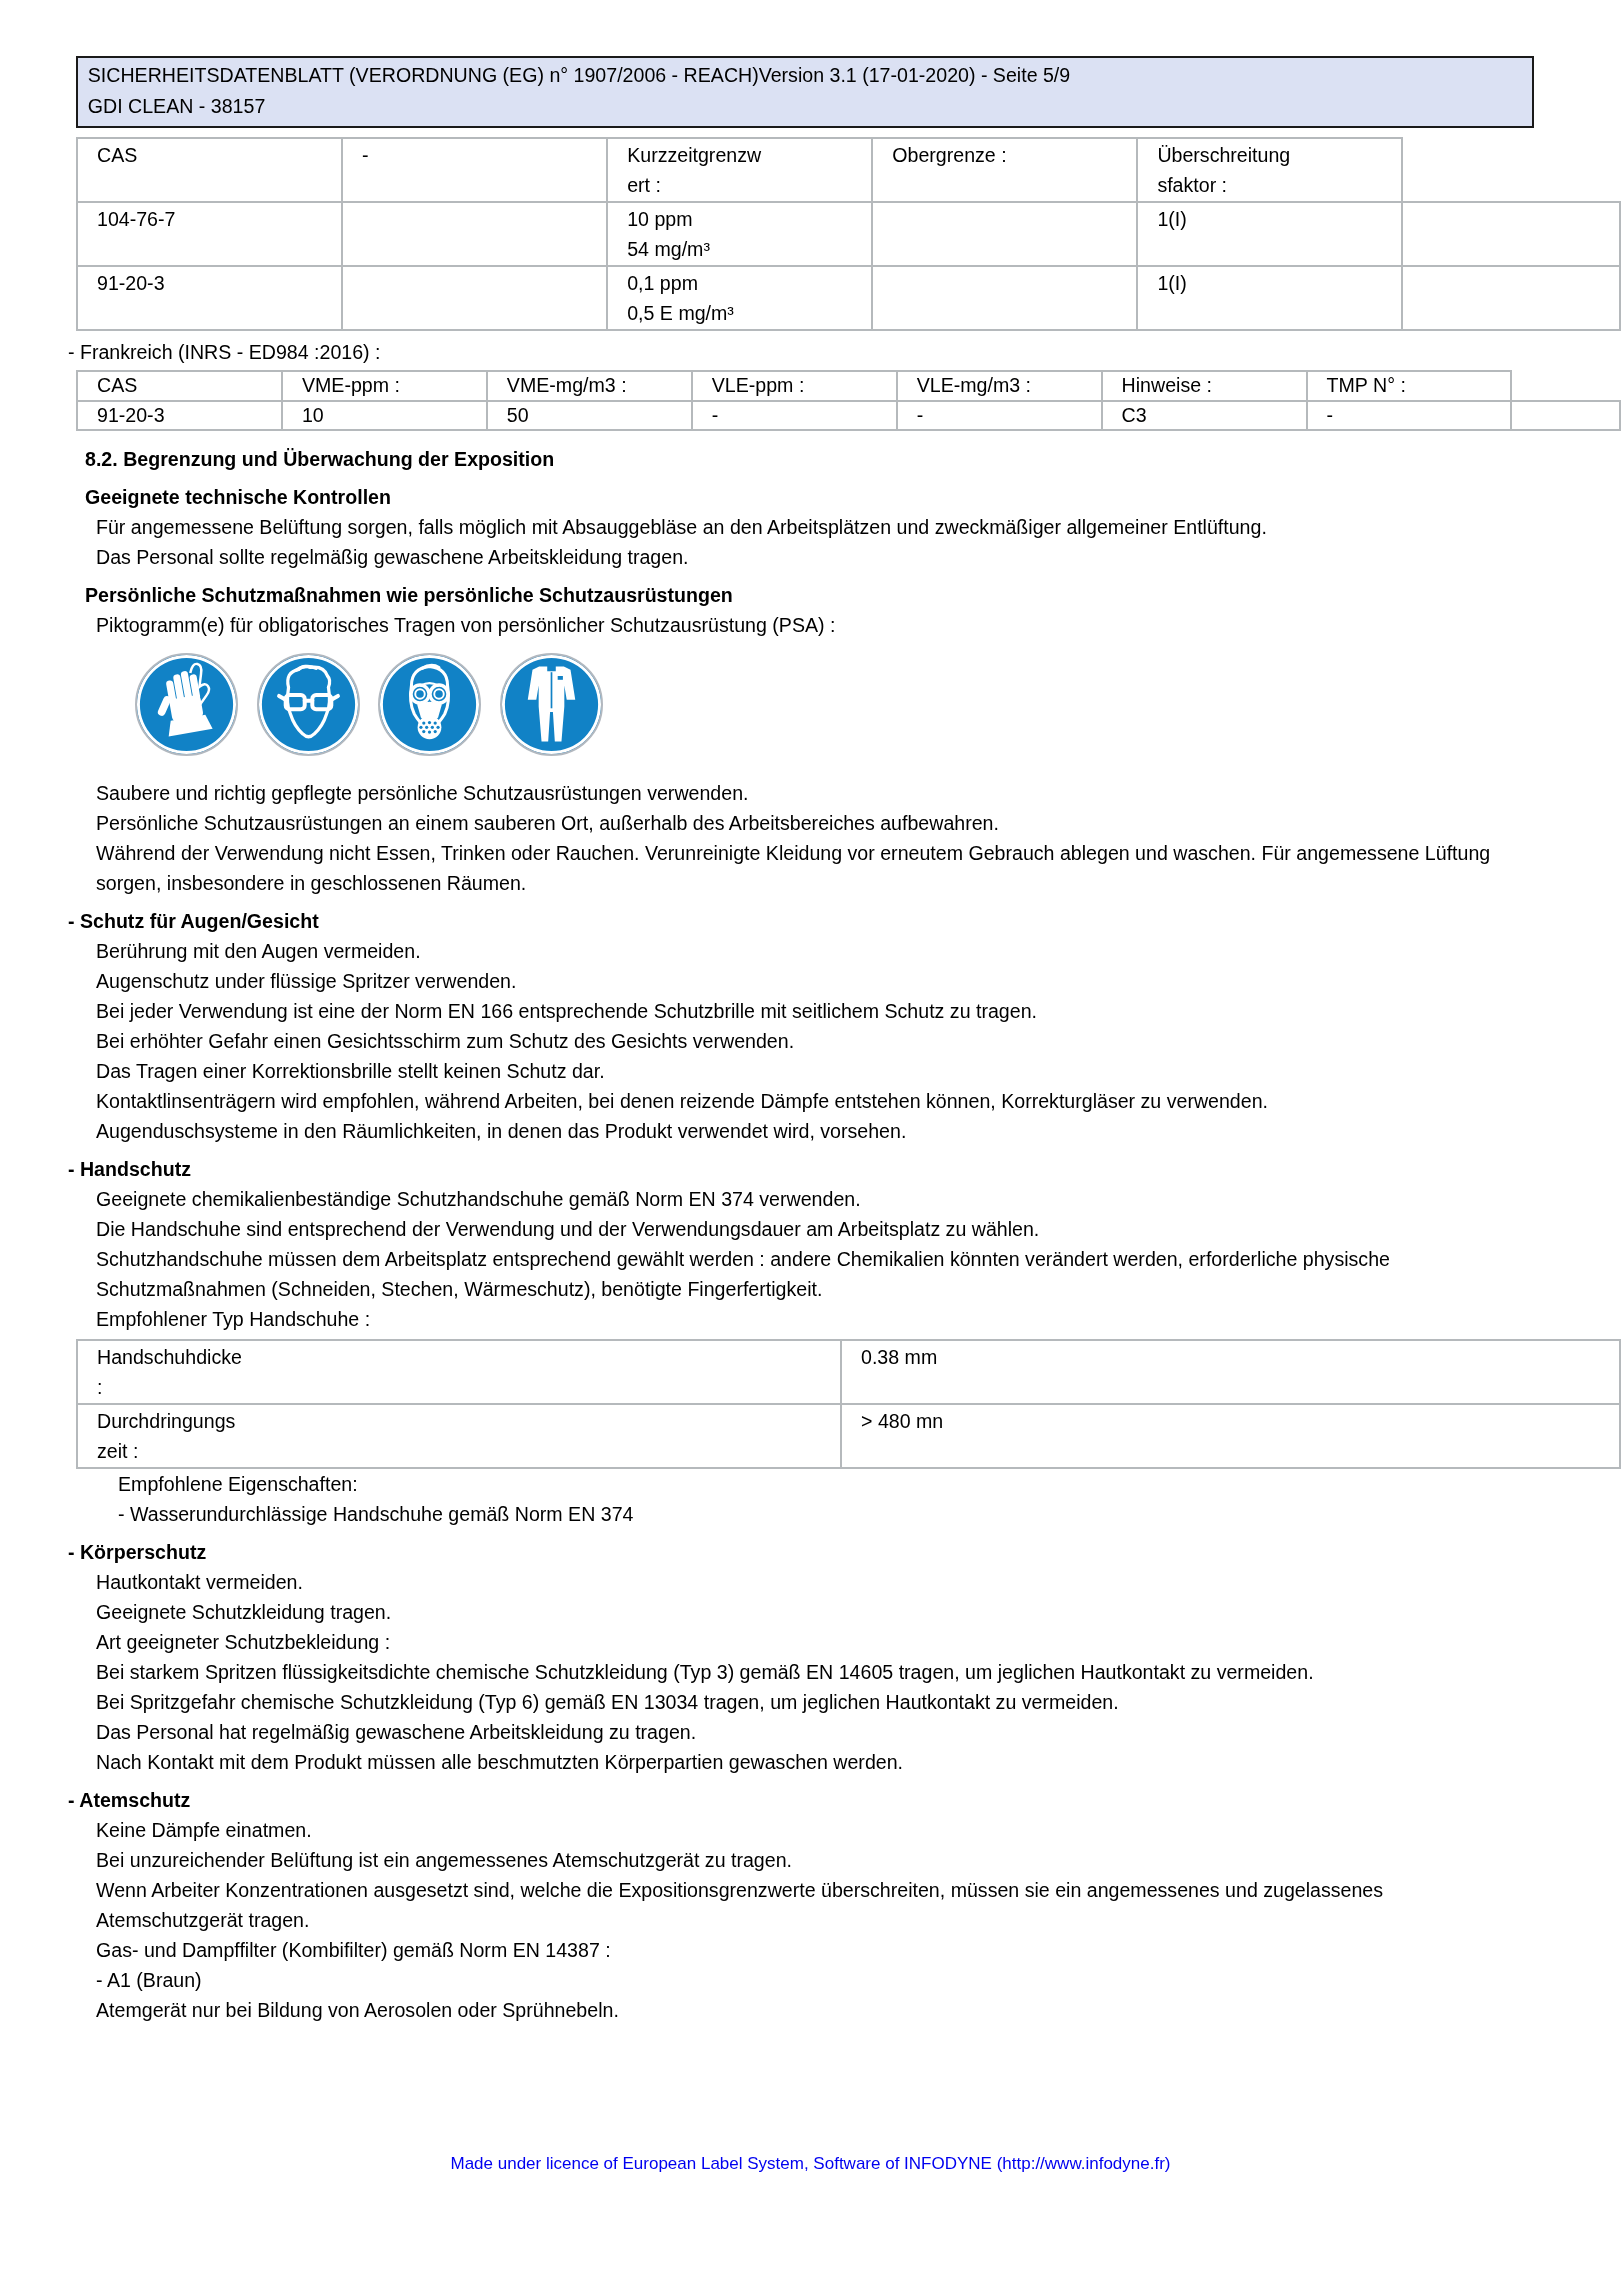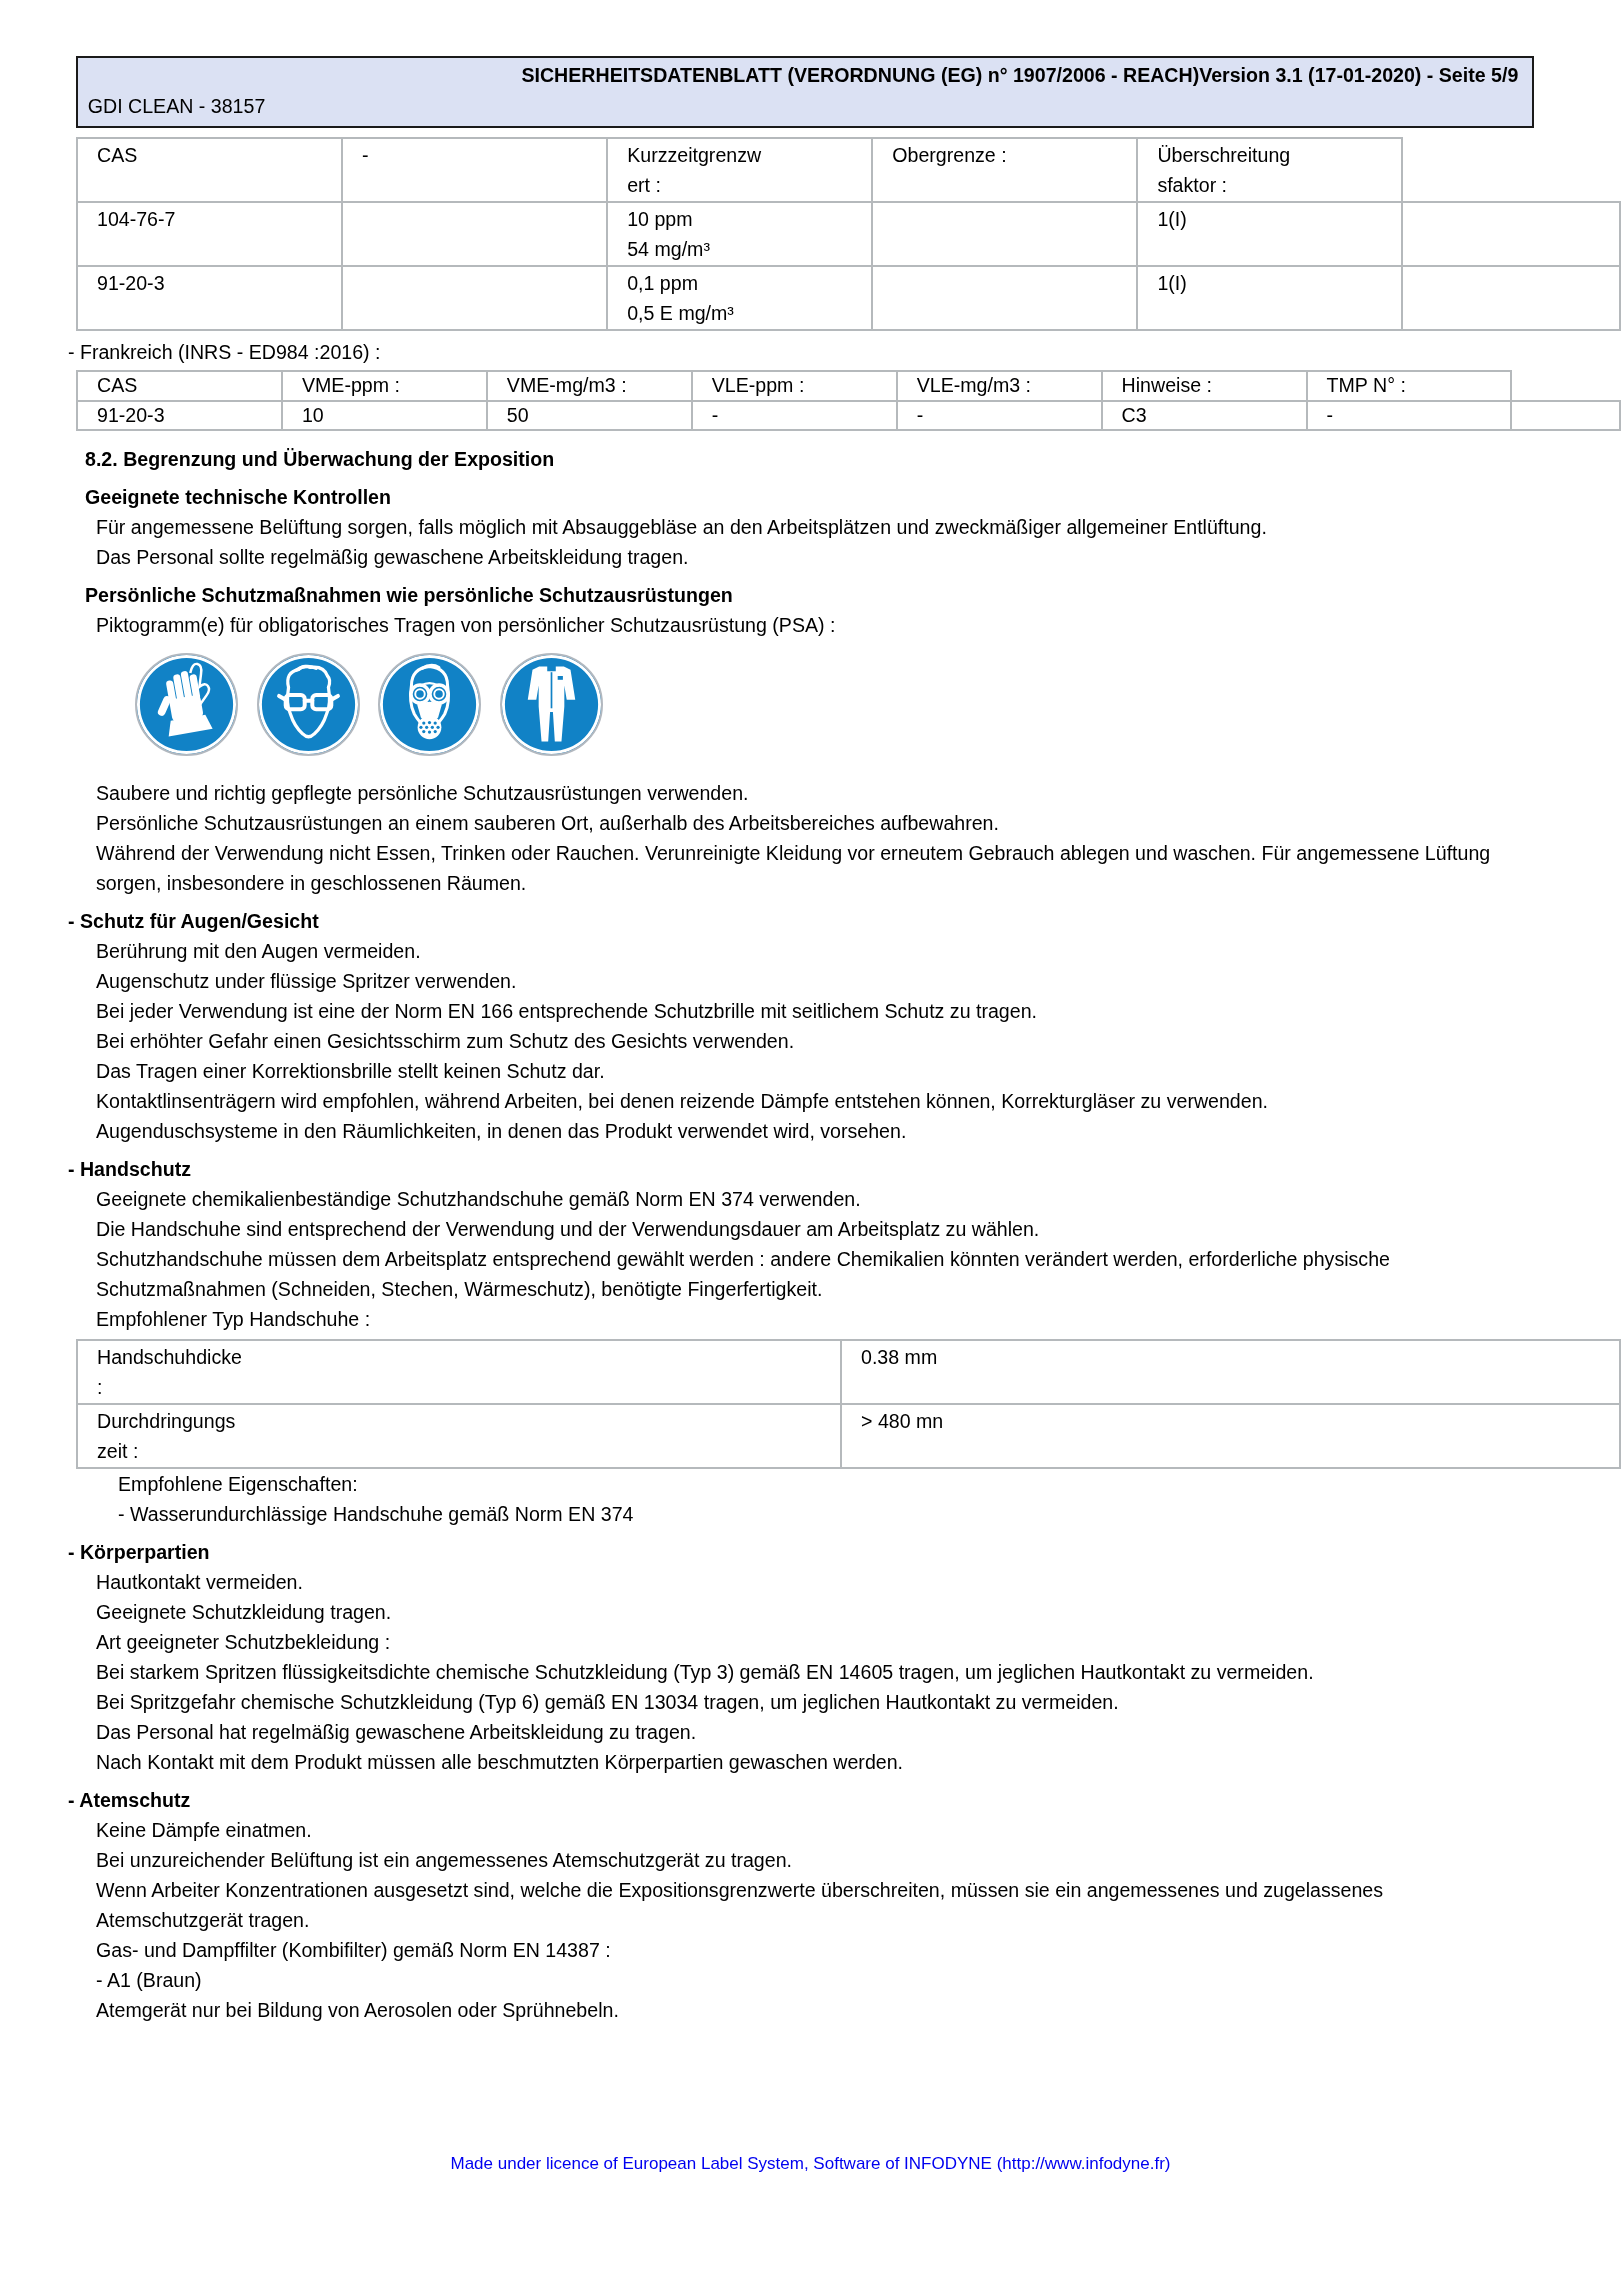--- a/index.html
+++ b/index.html
@@ -18,21 +18,21 @@
   }
   .header-bar{
     margin-left:76px;
     width:1458px;
     box-sizing:border-box;
     background:#dbe1f3;
     border:2.9px solid #1a1a1a;
     padding:2px 13.7px 3.9px 9.8px;
     line-height:31px;
   }
-  .header-line1{display:flex;justify-content:flex-end;font-weight:bold;}
+  .header-line1{display:flex;justify-content:flex-start;}
   table{border-collapse:collapse;table-layout:fixed;}
   td,th{
     border:2px solid #b5b9bc;
     font-weight:normal;
     text-align:left;
     vertical-align:top;
     padding:1px 19px;
     font-size:19.6px;
     white-space:pre-line;
     overflow:hidden;
@@ -269,21 +269,21 @@
     <tr>
       <td><span class="gt-wrap">Durchdringungszeit :</span></td>
       <td>&gt; 480 mn</td>
     </tr>
   </tbody>
     </table>
 
   <div class="para-indent">Empfohlene Eigenschaften:</div>
   <div class="para-indent">- Wasserundurchlässige Handschuhe gemäß Norm EN 374</div>
 
-  <div class="h-dash">- Körperpartien</div>
+  <div class="h-dash">- Körperschutz</div>
   <div class="para">Hautkontakt vermeiden.</div>
   <div class="para">Geeignete Schutzkleidung tragen.</div>
   <div class="para">Art geeigneter Schutzbekleidung :</div>
   <div class="para">Bei starkem Spritzen flüssigkeitsdichte chemische Schutzkleidung (Typ 3) gemäß EN 14605 tragen, um jeglichen Hautkontakt zu vermeiden.</div>
   <div class="para">Bei Spritzgefahr chemische Schutzkleidung (Typ 6) gemäß EN 13034 tragen, um jeglichen Hautkontakt zu vermeiden.</div>
   <div class="para">Das Personal hat regelmäßig gewaschene Arbeitskleidung zu tragen.</div>
   <div class="para">Nach Kontakt mit dem Produkt müssen alle beschmutzten Körperpartien gewaschen werden.</div>
 
   <div class="h-dash">- Atemschutz</div>
   <div class="para">Keine Dämpfe einatmen.</div>

